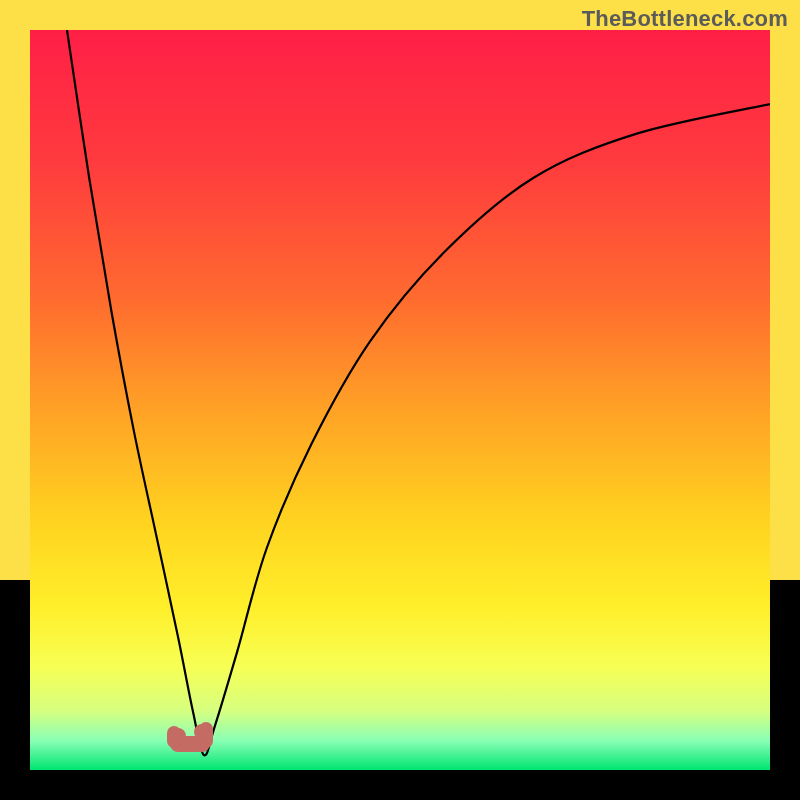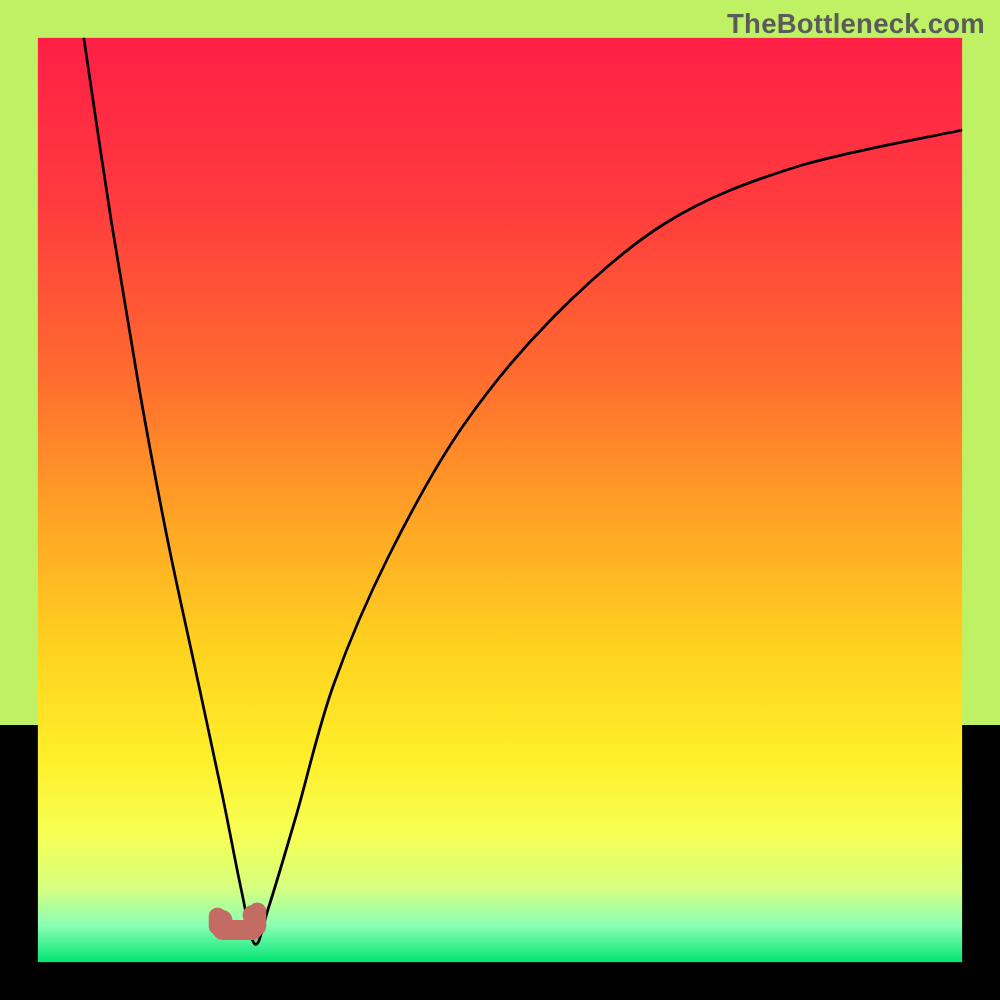--- a/index.html
+++ b/index.html
@@ -8,21 +8,21 @@
     width: 800px;
     height: 800px;
     background: #000;
     overflow: hidden;
     font-family: Arial, Helvetica, sans-serif;
   }
   .frame {
     position: relative;
     width: 800px;
     height: 580px;
-    background: #bef264;
+    background: #fde047;
   }
   .plot-area {
     position: absolute;
     left: 30px;
     top: 30px;
     width: 740px;
     height: 740px;
     overflow: hidden;
   }
   .gradient-bg {

